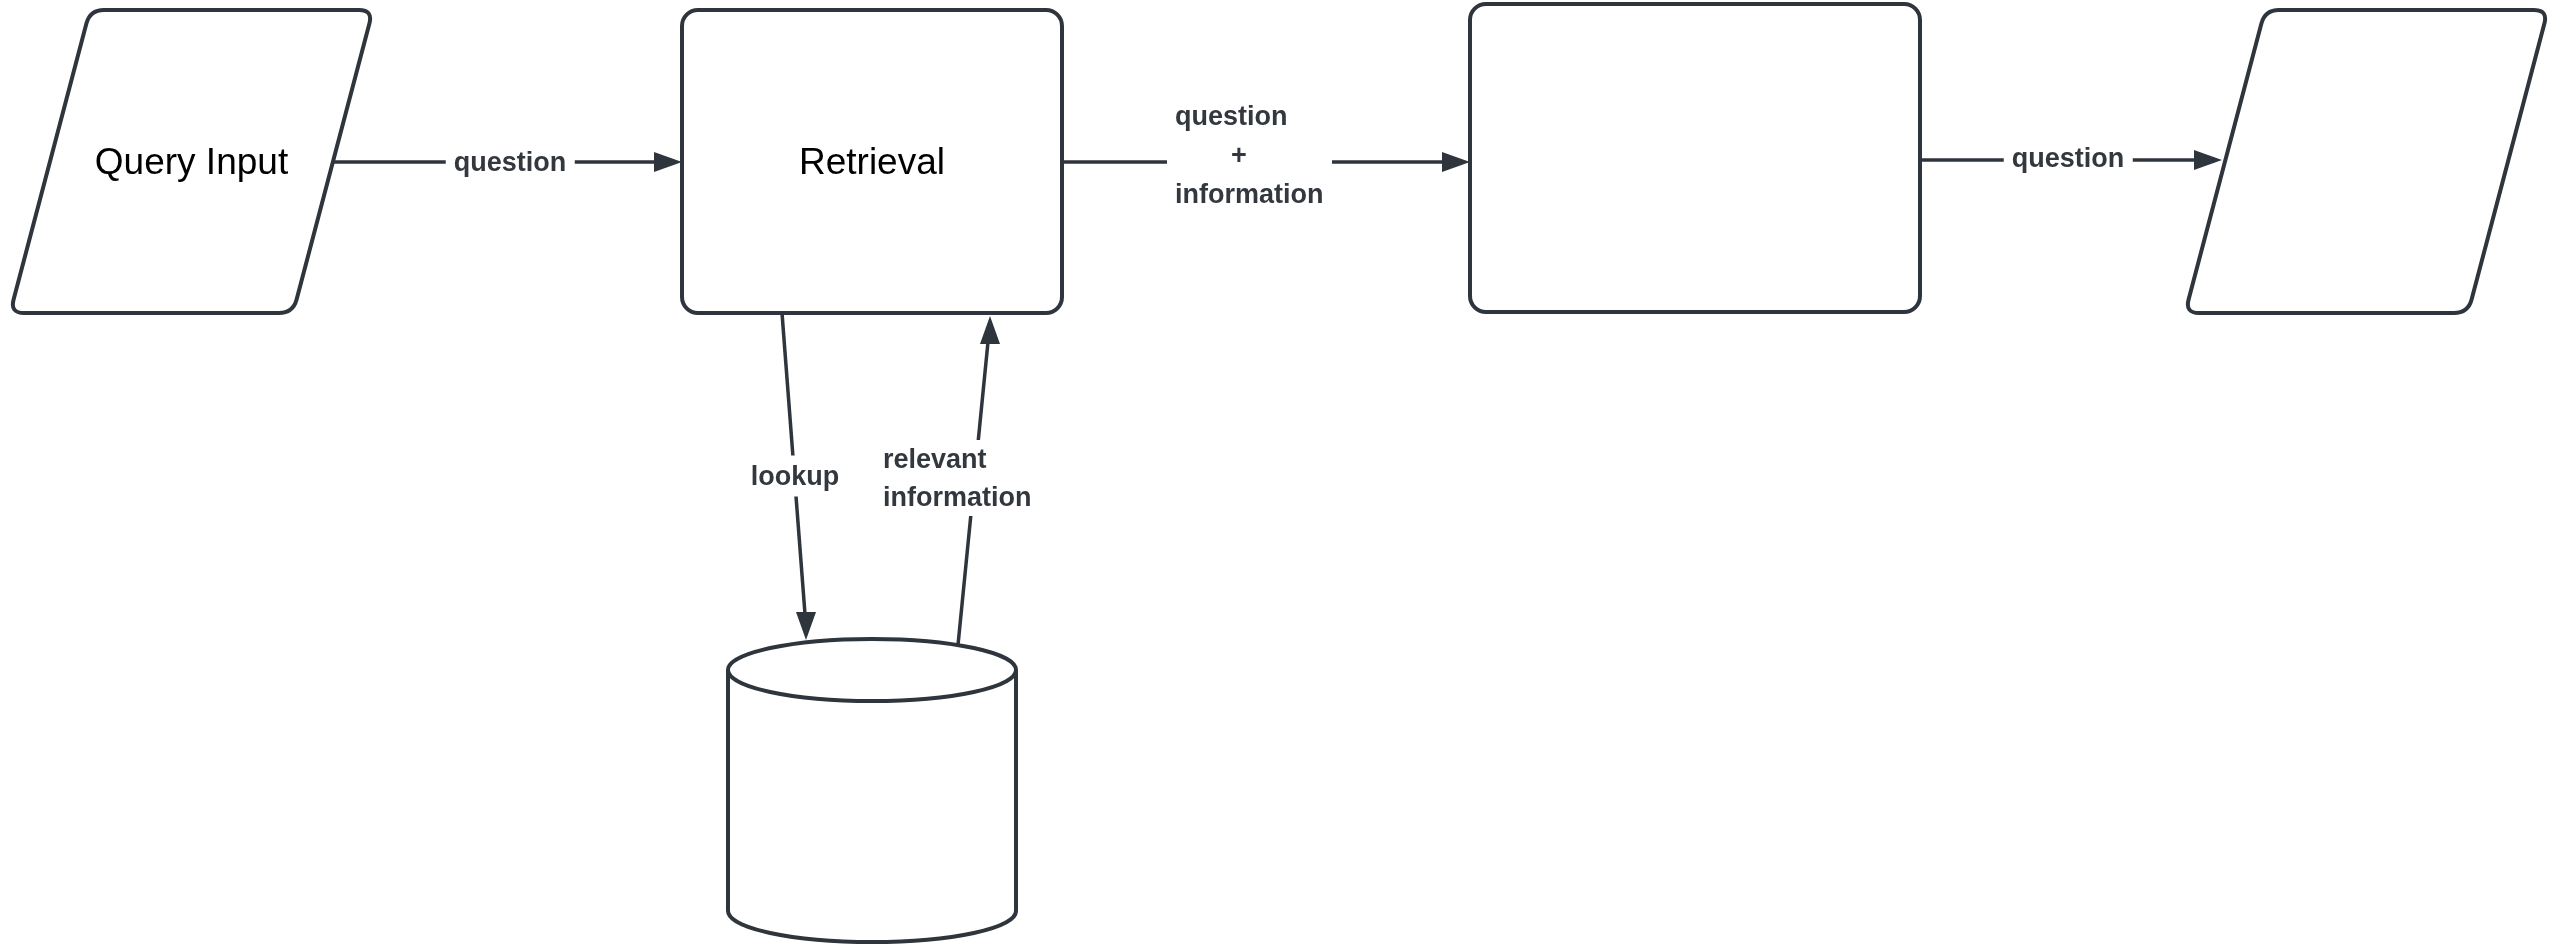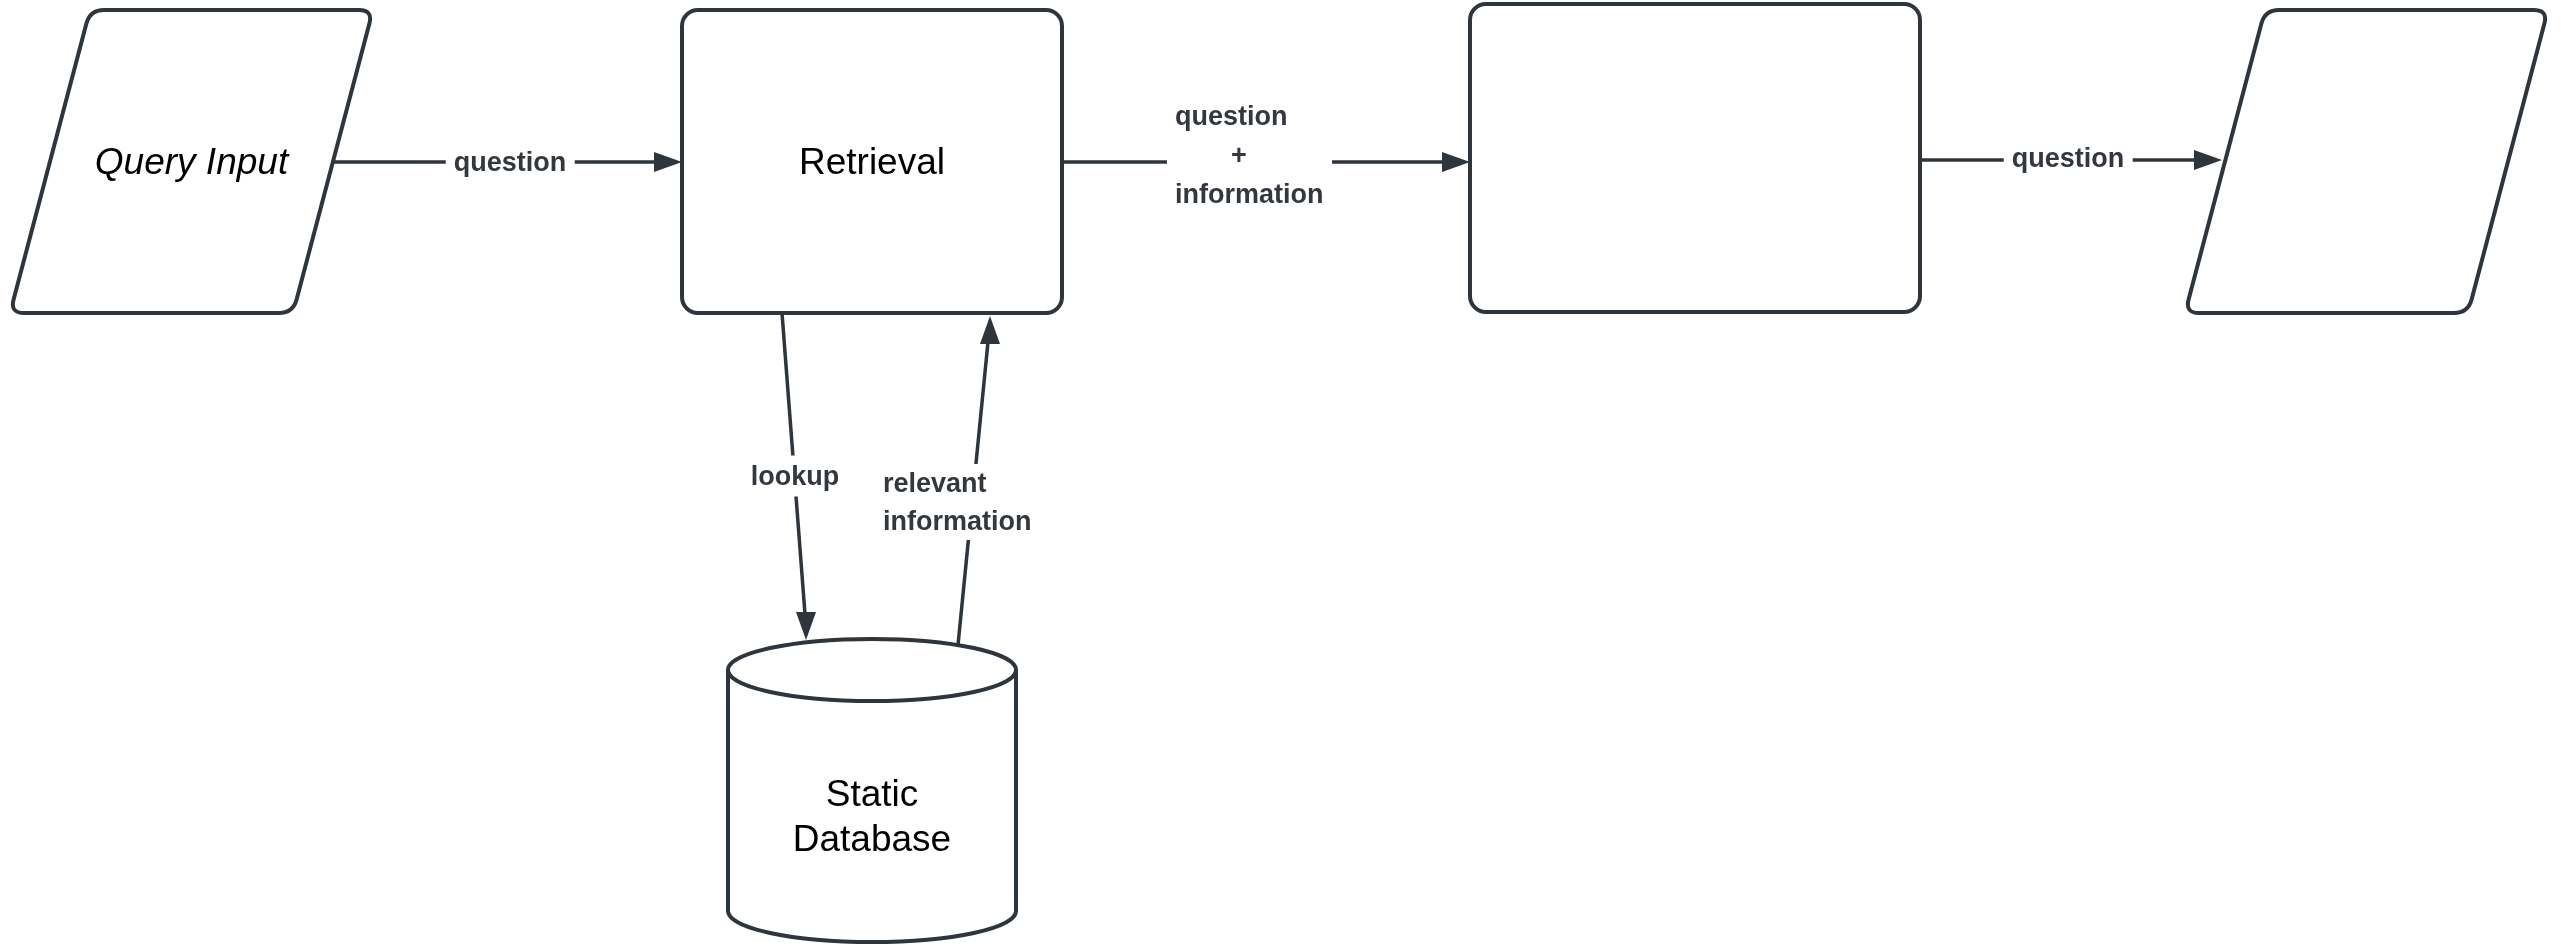--- a/index.html
+++ b/index.html
@@ -84,38 +84,37 @@
     <line class="connector" x1="1920" y1="160" x2="2196" y2="160"></line>
     <polygon class="arrowhead" points="2222,160 2194,150 2194,170"></polygon>
 
     <line class="connector" x1="782" y1="313" x2="805" y2="614"></line>
     <polygon class="arrowhead" points="806,640 796,612 816,612"></polygon>
 
     <line class="connector" x1="958" y1="645" x2="988" y2="342"></line>
     <polygon class="arrowhead" points="990,316 980,344 1000,344"></polygon>
   </svg>
 
-  <div class="node-label" style="left:10px; top:10px; width:363px; height:303px;font-style:italic;">Query Input</div>
+  <div class="node-label" style="left:10px; top:10px; width:363px; height:303px;">Query Input</div>
 
   <div class="node-label" style="left:682px; top:10px; width:380px; height:303px;">Retrieval</div>
 
 
 
-  <div class="node-label" style="left:762px; top:640px; width:220px; height:302px; padding-top:50px;">Static Database</div>
 
   <div class="edge-label" style="left:510px; top:162px;">question</div>
 
   <div class="edge-label-block" style="left:1167px; top:97px;">
     <span class="line">question</span>
     <span class="line plus">+</span>
     <span class="line">information</span>
   </div>
 
   <div class="edge-label" style="left:2068px; top:158px;">question</div>
 
   <div class="edge-label" style="left:795px; top:476px;text-align:right;">lookup</div>
 
-  <div class="edge-label-block" style="left:875px; top:440px; line-height:38px;margin-top:24px;">
+  <div class="edge-label-block" style="left:875px; top:440px; line-height:38px;">
     <span class="line">relevant</span>
     <span class="line">information</span>
   </div>
 
 </div>
 
 </body></html>

